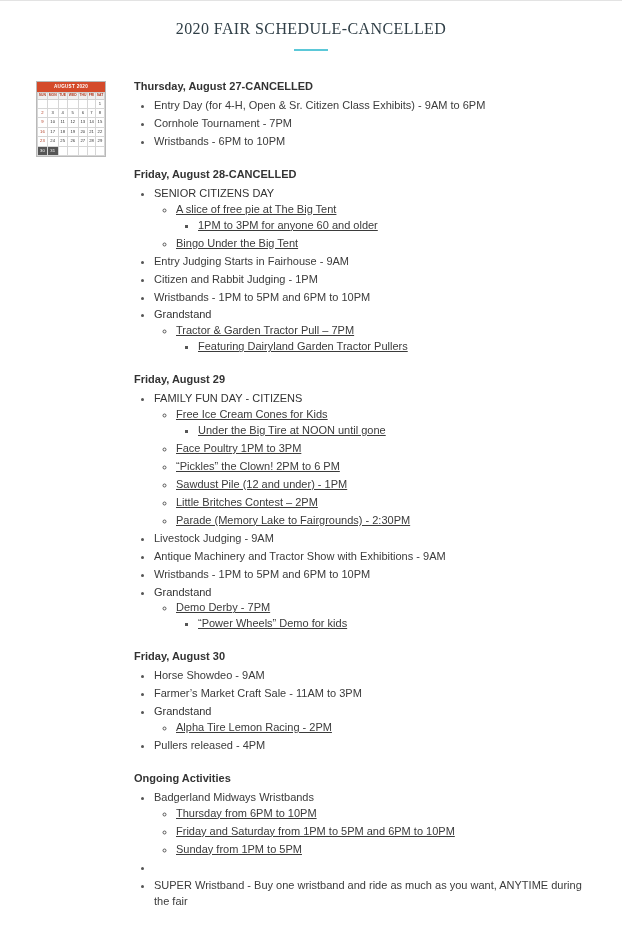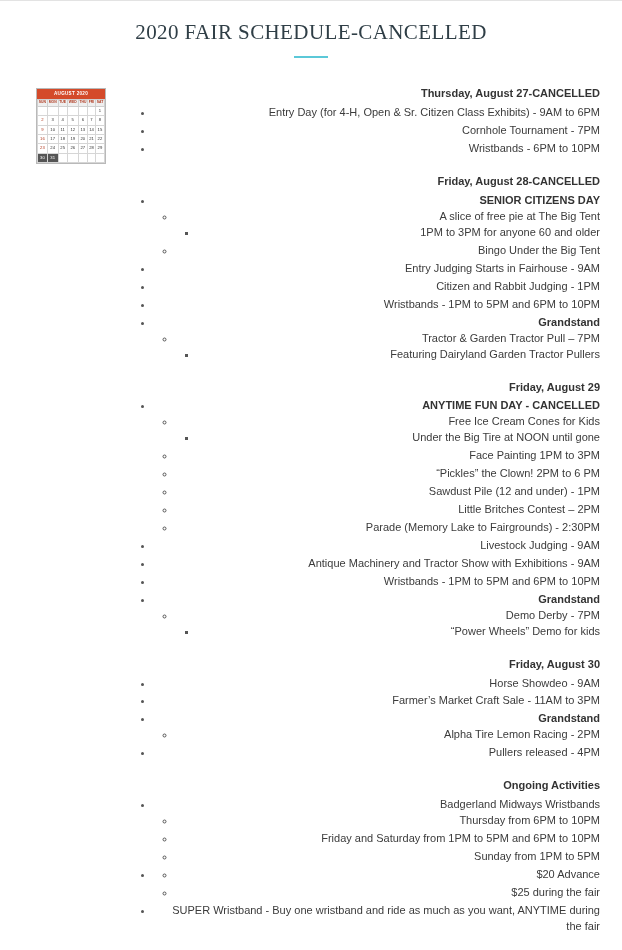--- a/index.html
+++ b/index.html
@@ -26,21 +26,21 @@
     background: #e3e3e3;
     width: 622px;
     margin: 0;
   }
   .title-block {
     text-align: center;
     padding-top: 16px;
   }
   .page-title {
     font-family: "Liberation Serif", serif;
-    font-size: 21px;
+    font-size: 16px;
     font-weight: 400;
     color: #2f3e46;
     letter-spacing: 0.4px;
     margin: 0;
   }
   .title-divider {
     width: 34px;
     height: 2px;
     background: #5bc8d8;
     margin: 9px auto 0 auto;
@@ -102,31 +102,31 @@
     flex: 1 1 auto;
     padding-left: 20px;
     padding-top: 0;
   }
   .day-head {
     font-weight: bold;
     color: #333;
     margin: 0 0 3px 0;
     font-size: 11px;
   }
-  .day-block { margin-bottom: 17px; text-align: right; }
+  .day-block { margin-bottom: 17px; }
   ul {
     margin: 0;
     padding-left: 18px;
   }
   ul.l1 { list-style-type: disc; padding-left: 20px; }
-  ul.l2 { list-style-type: circle; padding-left: 22px; }
+  ul.l2 { list-style-type: circle; padding-left: 22px; text-decoration: underline; }
   ul.l3 { list-style-type: square; padding-left: 22px; }
   li { margin: 0 0 2px 0; }
   li::marker { color: #555; }
-  .b { font-weight: bold; color: #333; }
+  .b { font-weight: normal; color: #333; }
 </style>
 </head>
 <body>
 
 <div class="page">
 
   <div class="top-rule"></div>
 
   <div class="title-block">
     <h1 class="page-title">2020 FAIR SCHEDULE-CANCELLED</h1>
@@ -234,25 +234,25 @@
             <li><span class="b">Grandstand</span><ul class="l2">
                 <li><span>Tractor &amp; Garden Tractor Pull – 7PM</span><ul class="l3">
                     <li><span>Featuring Dairyland Garden Tractor Pullers</span></li>
                   </ul></li>
               </ul></li>
           </ul>
         </div>
         <div class="day-block">
           <div class="day-head">Friday, August 29</div>
           <ul class="l1">
-            <li><span class="b">ANYTIME FUN DAY - CANCELLED</span><ul class="l2">
+            <li><span class="b">FAMILY FUN DAY - CITIZENS</span><ul class="l2">
                 <li><span>Free Ice Cream Cones for Kids</span><ul class="l3">
                     <li><span>Under the Big Tire at NOON until gone</span></li>
                   </ul></li>
-                <li><span>Face Painting 1PM to 3PM</span></li>
+                <li><span>Face Poultry 1PM to 3PM</span></li>
                 <li><span>“Pickles” the Clown! 2PM to 6 PM</span></li>
                 <li><span>Sawdust Pile (12 and under) - 1PM</span></li>
                 <li><span>Little Britches Contest – 2PM</span></li>
                 <li><span>Parade (Memory Lake to Fairgrounds) - 2:30PM</span></li>
               </ul></li>
             <li><span>Livestock Judging - 9AM</span></li>
             <li><span>Antique Machinery and Tractor Show with Exhibitions - 9AM</span></li>
             <li><span>Wristbands  - 1PM to 5PM and 6PM to 10PM</span></li>
             <li><span class="b">Grandstand</span><ul class="l2">
                 <li><span>Demo Derby - 7PM</span><ul class="l3">
@@ -273,24 +273,21 @@
           </ul>
         </div>
         <div class="day-block">
           <div class="day-head">Ongoing Activities</div>
           <ul class="l1">
             <li><span>Badgerland Midways Wristbands</span><ul class="l2">
                 <li><span>Thursday from 6PM to 10PM</span></li>
                 <li><span>Friday and Saturday from 1PM to 5PM and 6PM to 10PM</span></li>
                 <li><span>Sunday from 1PM to 5PM</span></li>
               </ul></li>
-            <li><ul class="l2">
-                <li><span>$20 Advance</span></li>
-                <li><span>$25 during the fair</span></li>
-              </ul></li>
+            <li></li>
             <li><span>SUPER Wristband - Buy one wristband and ride as much as you want, ANYTIME during the fair</span></li>
           </ul>
         </div>
       </div>
 
   </div>
 
 </div>
 
 </body></html>

